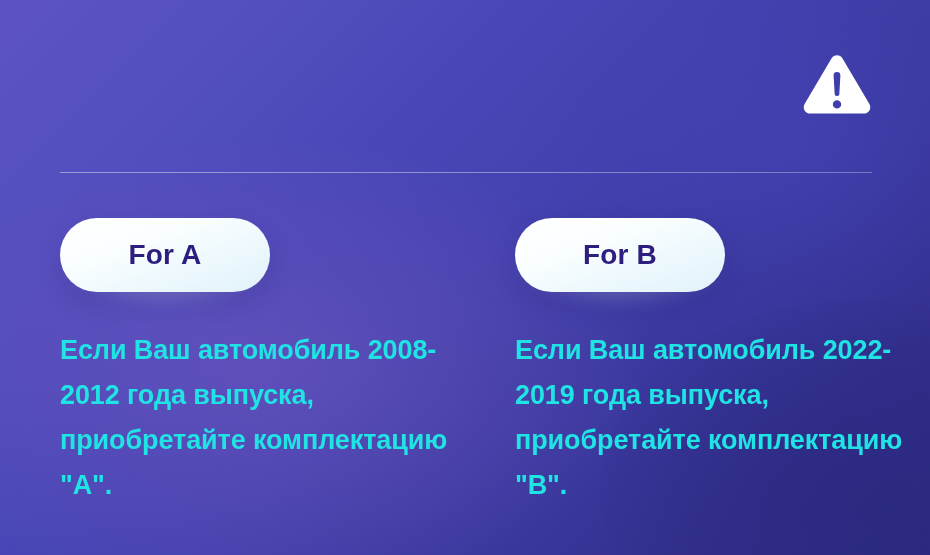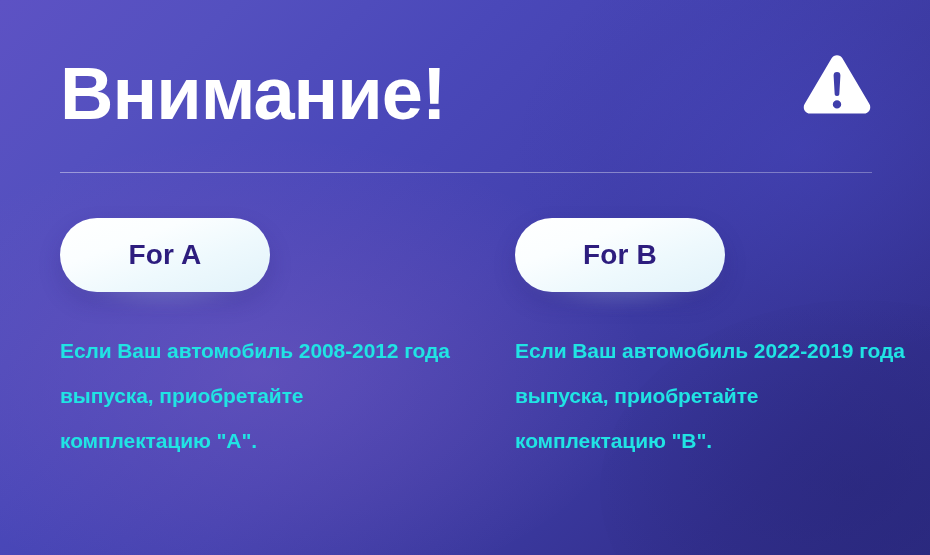--- a/index.html
+++ b/index.html
@@ -168,38 +168,37 @@
     font-size: 28px;
     font-weight: 700;
     color: #2d1d7e;
     letter-spacing: 0.2px;
     line-height: 1;
   }
 
   .col-text {
     margin-top: 38px;
     width: 392px;
-    font-size: 21px;
+    font-size: 27px;
     font-weight: 700;
     line-height: 45px;
     color: #20e4e4;
     letter-spacing: -0.1px;
   }
 </style>
 </head>
 <body>
 
 <div class="banner">
 
   <div class="bg-wash-a"></div>
   <div class="bg-wash-b"></div>
   <div class="bg-wash-c"></div>
 
   <div class="header">
-    <h1 class="title">Внимание!</h1>
 
     <span class="warning-icon">
       <svg viewBox="0 0 70 64" xmlns="http://www.w3.org/2000/svg" aria-hidden="true">
         <path d="M29.6 4.2 L2.6 50.0 a6.4 6.4 0 0 0 5.5 9.6 h53.8 a6.4 6.4 0 0 0 5.5 -9.6 L40.4 4.2 a6.3 6.3 0 0 0 -10.8 0 Z
                  M38.4 21.4 l-1.1 19.0 a2.4 2.4 0 0 1 -4.6 0 l-1.1 -19.0 a3.4 3.4 0 0 1 6.8 0 Z
                  M35.0 46.2 a4.2 4.2 0 1 1 0 8.4 a4.2 4.2 0 0 1 0 -8.4 Z" fill="#ffffff" fill-rule="evenodd"></path>
       </svg>
     </span>
   </div>
 

